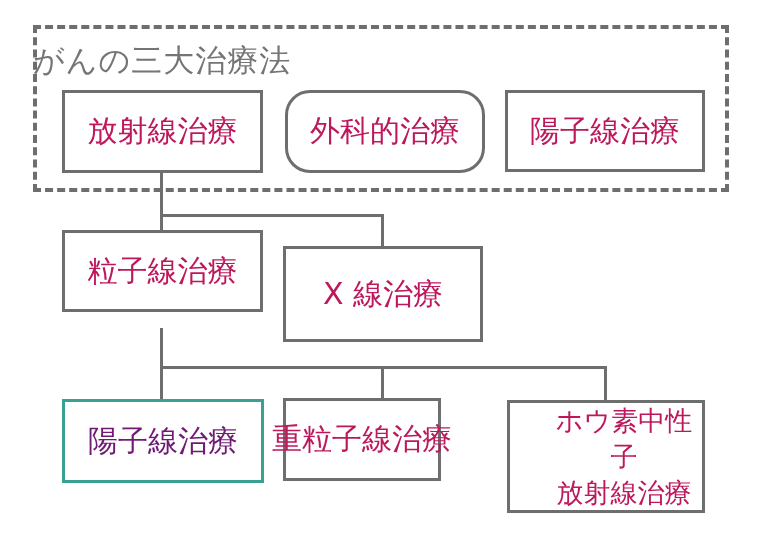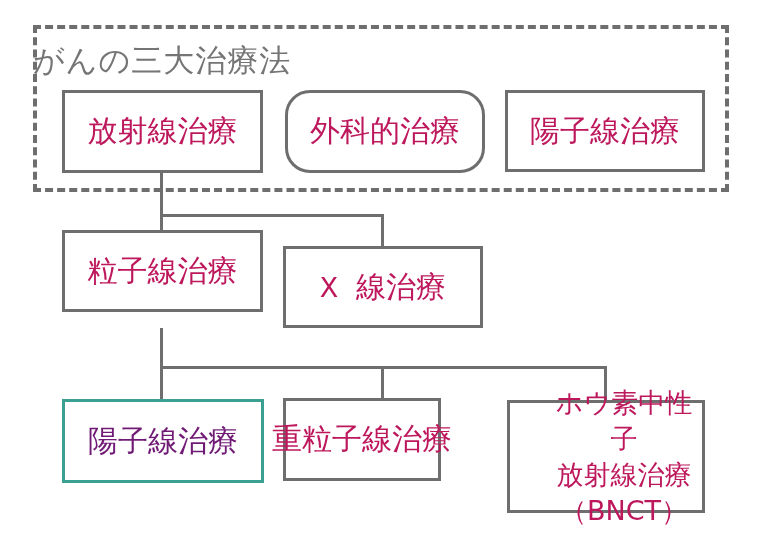--- a/index.html
+++ b/index.html
@@ -64,21 +64,21 @@
     position: absolute;
     background: #6e6e6e;
     z-index: 1;
   }
   
   .n-radiation { left: 62px;  top: 90px;  width: 201px; height: 83px; }
   .n-surgical  { left: 285px; top: 90px;  width: 200px; height: 83px; border-radius: 25px; }
   .n-chemical  { left: 505px; top: 90px;  width: 200px; height: 82px; }
   
   .n-particle  { left: 62px;  top: 230px; width: 201px; height: 82px; }
-  .n-xray      { left: 283px; top: 246px; width: 200px; height: 82px; font-family: Liberation Mono, monospace; }
+  .n-xray      { left: 283px; top: 246px; width: 200px; height: 96px; }
   
   .n-proton    { left: 62px;  top: 399px; width: 202px; height: 84px; }
   .n-heavy     { left: 283px; top: 398px; width: 158px; height: 83px; }
   .n-bnct      { left: 507px; top: 400px; width: 198px; height: 113px; }
   
   .c-v1 { left: 160px; top: 172px; width: 3px;   height: 74px; }
   .c-h1 { left: 160px; top: 214px; width: 224px; height: 3px;  }
   .c-v2 { left: 381px; top: 214px; width: 3px;   height: 32px; }
   
   .c-v3 { left: 160px; top: 328px; width: 3px;   height: 71px; }
@@ -122,16 +122,15 @@
 
   <div class="node teal n-proton">
     <span>陽子線治療</span>
   </div>
   <div class="node n-heavy">
     <span>重粒子線治療</span>
   </div>
   <div class="node multiline n-bnct">
     <span>ホウ素中性子</span>
     <span>放射線治療</span>
-    <span>（BNCT）</span>
   </div>
 
 </div>
 
 </body></html>

